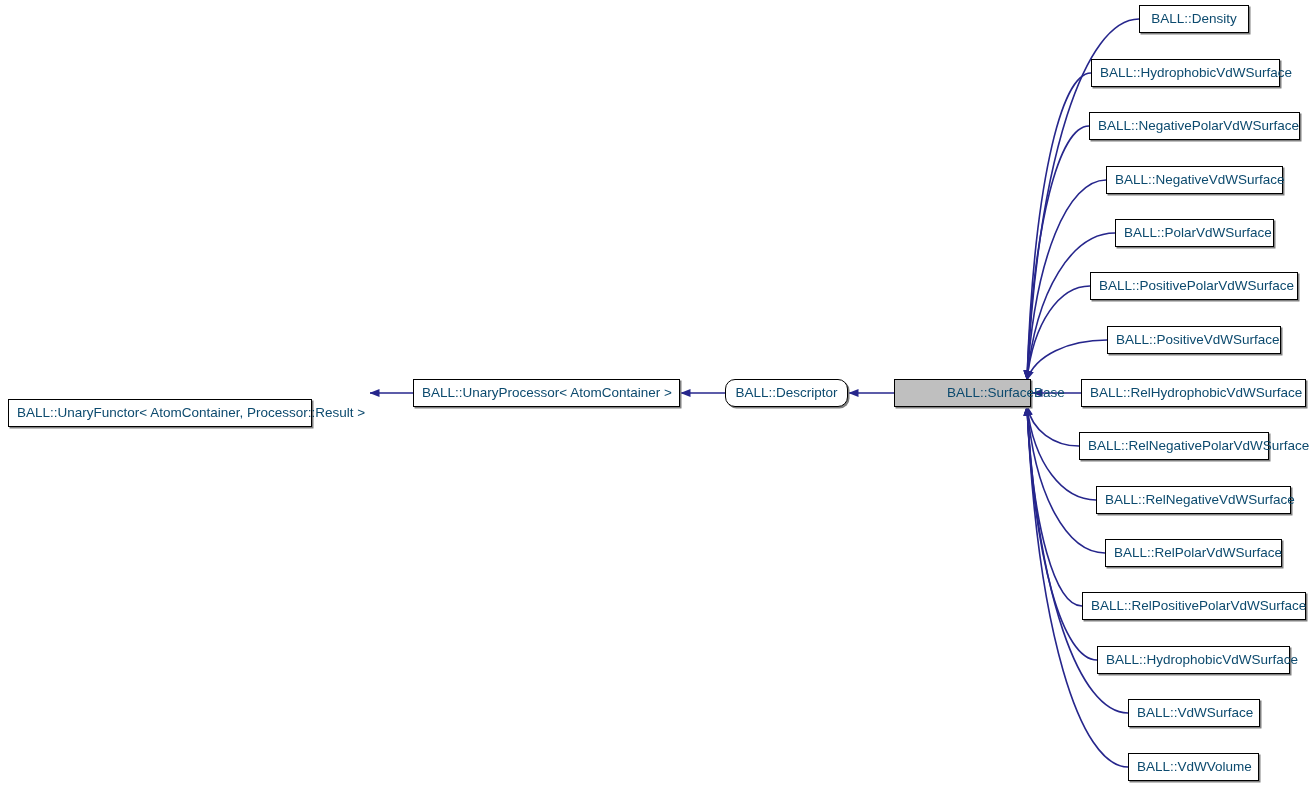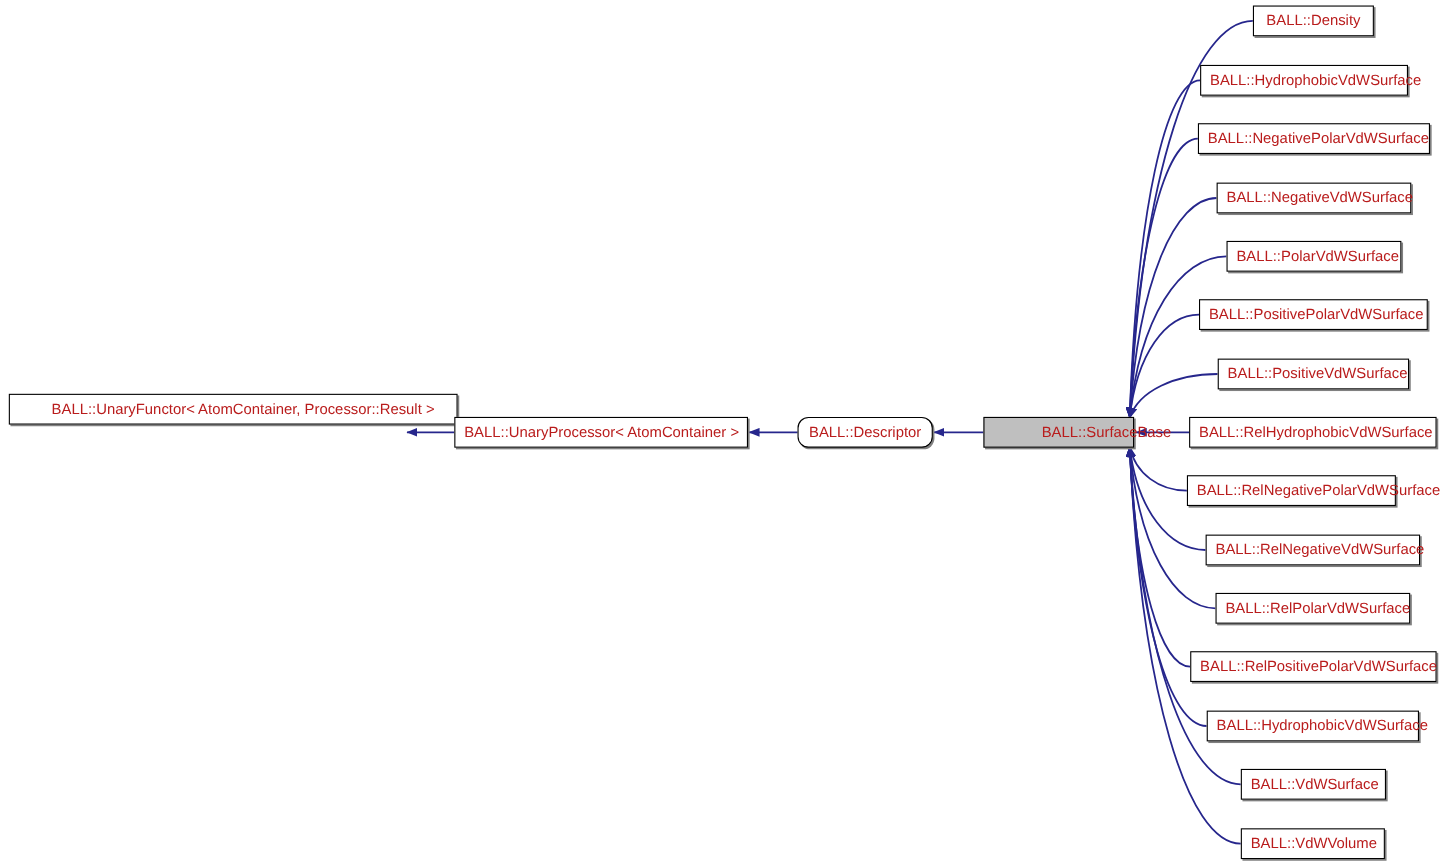--- a/index.html
+++ b/index.html
@@ -30,21 +30,21 @@
     height: 787px;
     pointer-events: none;
   }
   .node {
     position: absolute;
     box-sizing: border-box;
     height: 28px;
     line-height: 26px;
     border: 1px solid #000000;
     background: #ffffff;
-    color: #b91c1c;
+    color: #0c4a6e;
     font-size: 13.5px;
     text-align: center;
     white-space: nowrap;
     box-shadow: 1.5px 1.5px 0 0 #808080;
     cursor: default;
   }
   .node.current {
     background: #bfbfbf;
   }
   .node-label {
@@ -79,21 +79,21 @@
         <path d="M1096,500 C1062.88,500 1033.9,464.28 1027,406" marker-end="url(#arrowhead)"></path>
         <path d="M1105,553 C1067.56,553 1034.8,497.14 1027,406" marker-end="url(#arrowhead)"></path>
         <path d="M1082,606 C1055.6,606 1032.5,530 1027,406" marker-end="url(#arrowhead)"></path>
         <path d="M1097,660 C1063.4,660 1034,563.48 1027,406" marker-end="url(#arrowhead)"></path>
         <path d="M1128,713 C1079.52,713 1037.1,596.34 1027,406" marker-end="url(#arrowhead)"></path>
         <path d="M1128,767 C1079.52,767 1037.1,629.8199999999999 1027,406" marker-end="url(#arrowhead)"></path>
       </g>
   </svg>
 
   <div id="nodes">
-      <div class="node" style="left: 8px; top: 358px; width: 408px; padding-left: 18px;">
+      <div class="node" style="left: 8px; top: 399px; width: 304px;">
         <span class="node-label">BALL::UnaryFunctor&lt; AtomContainer, Processor::Result &gt;</span>
       </div>
       <div class="node" style="left: 413px; top: 379px; width: 267px;">
         <span class="node-label">BALL::UnaryProcessor&lt; AtomContainer &gt;</span>
       </div>
       <div class="node" style="left: 725px; top: 379px; width: 123px; border-radius: 10px;">
         <span class="node-label">BALL::Descriptor</span>
       </div>
       <div class="node current" style="left: 894px; top: 379px; width: 137px; padding-left: 44px;">
         <span class="node-label">BALL::SurfaceBase</span>

